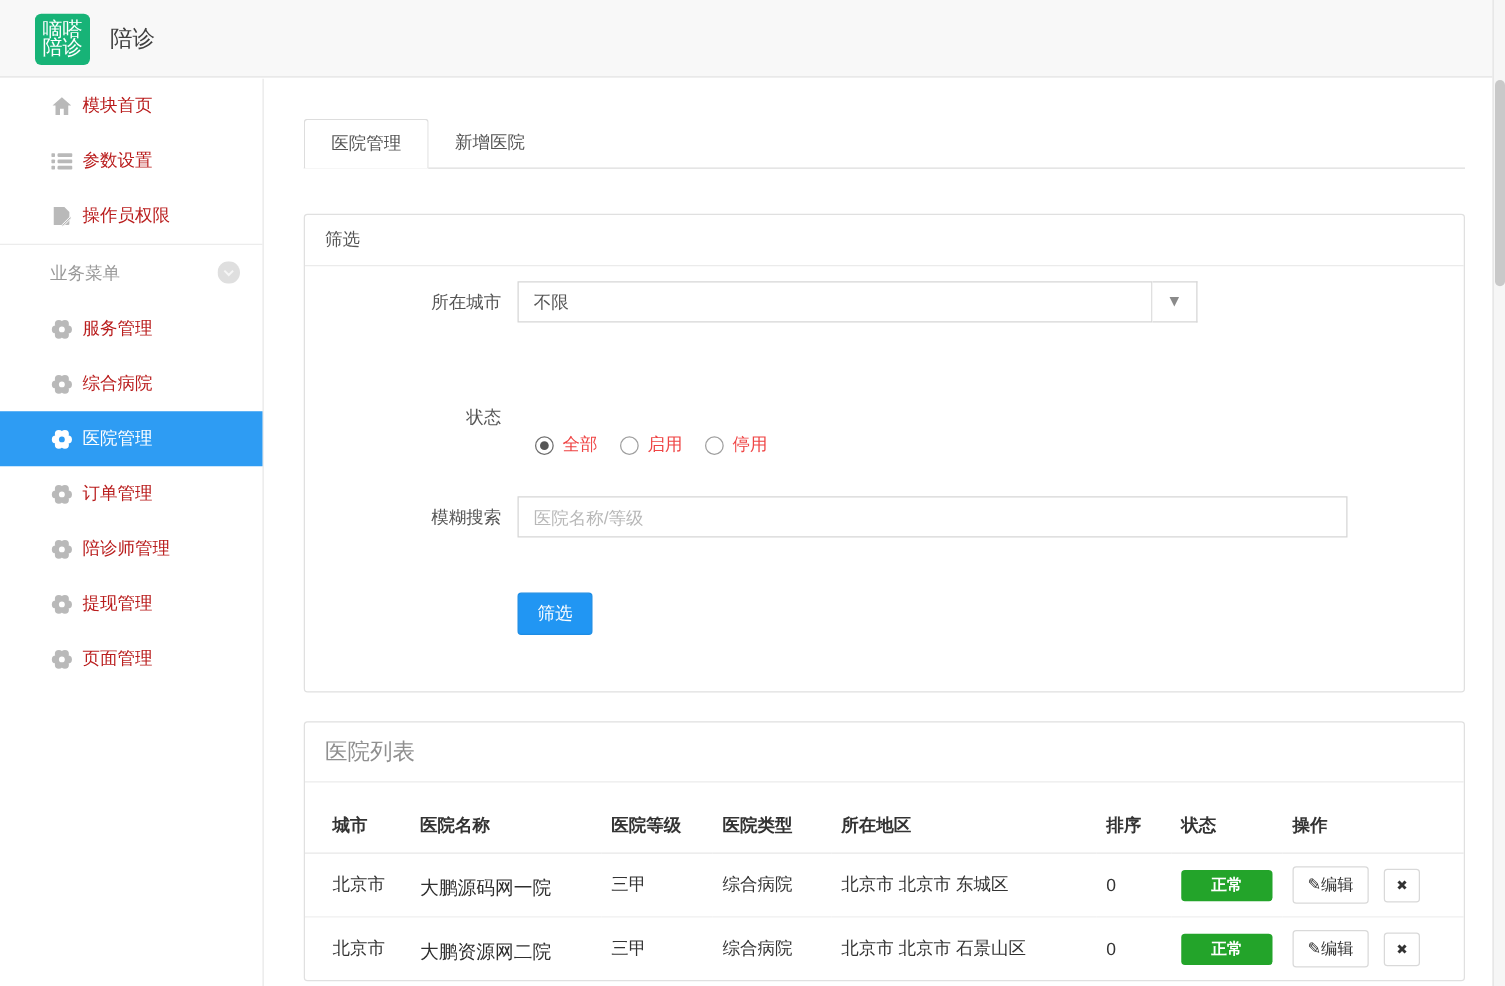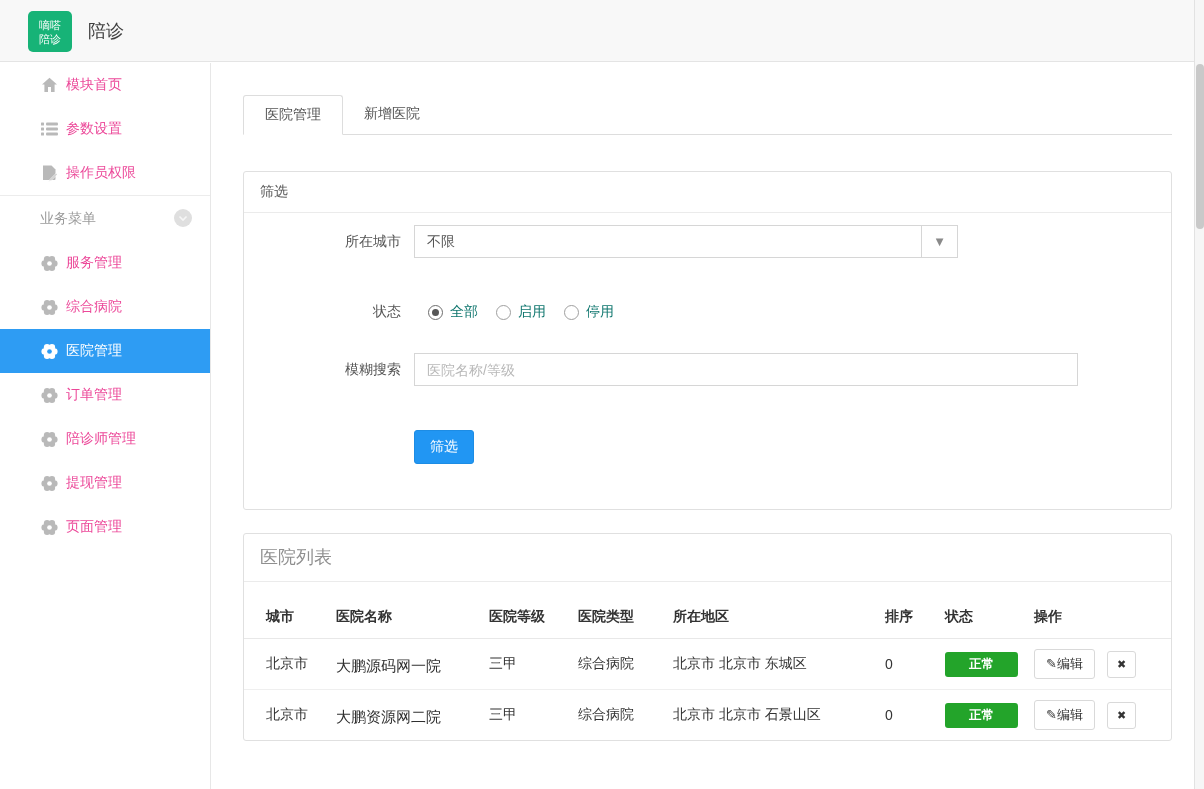--- a/index.html
+++ b/index.html
@@ -1,26 +1,26 @@
 <!DOCTYPE html>
 <html><head>
 <meta charset="utf-8">
 <style>
   * { margin:0; padding:0; box-sizing:border-box; }
   html,body { width:1204px; height:789px; background:#fff; font-family:"Liberation Sans","DejaVu Sans",sans-serif; }
   .page { position:relative; width:1204px; height:789px; overflow:hidden; background:#fff; }
 
   
   .topbar { position:absolute; left:0; top:0; width:1194px; height:62px; background:#f8f8f8; border-bottom:1px solid #e4e4e4; display:flex; align-items:center; }
-  .logo { position:absolute; left:28px; top:11px; width:44px; height:41px; background:#17b377; border-radius:5px; color:#fff; font-size:11px; line-height:14px; display:flex; flex-direction:column; align-items:center; justify-content:center; }
+  .logo { position:absolute; left:28px; top:11px; width:44px; height:41px; background:#17b377; border-radius:5px; color:#fff; font-size:16px; line-height:14px; display:flex; flex-direction:column; align-items:center; justify-content:center; }
   .app-title { position:absolute; left:88px; top:0; height:62px; display:flex; align-items:center; font-size:18px; color:#3f3f3f; }
 
   
   .sidebar { position:absolute; left:0; top:63px; width:211px; height:726px; background:#fff; border-right:1px solid #e7e7e7; }
-  .side-item { height:44px; display:flex; align-items:center; cursor:pointer; color:#ec4899; font-size:14px; }
+  .side-item { height:44px; display:flex; align-items:center; cursor:pointer; color:#b91c1c; font-size:14px; }
   .side-item .icn { width:18px; height:18px; margin-left:40px; margin-right:8px; display:flex; align-items:center; justify-content:center; }
   .side-divider { border-top:1px solid #ececec; margin:0; }
   .side-section { height:45px; display:flex; align-items:center; color:#9a9a9a; font-size:14px; padding-left:40px; position:relative; }
   .side-section .chev-circle { position:absolute; right:18px; top:13px; }
   .side-item.active { background:#2e9cf3; color:#fff; }
   .gear { fill:#b9b9b9; }
   .gear-hole { fill:#ffffff; }
   .side-item.active .gear { fill:#ffffff; }
   .side-item.active .gear-hole { fill:#2e9cf3; }
 
@@ -41,21 +41,21 @@
   .form-row label { width:157px; text-align:right; font-size:14px; color:#555; flex:none; margin-right:13px; }
   .form-row.radios { margin-bottom:32px; }
   .form-row.search-row { margin-bottom:44px; }
   .form-row.submit-row { margin-bottom:0; }
 
   .select-group { display:flex; }
   .select-box { width:508px; height:33px; border:1px solid #d6d6d6; background:#fff; font-size:14px; color:#555; display:flex; align-items:center; padding-left:12px; cursor:pointer; }
   .select-arrow { width:36px; height:33px; border:1px solid #d6d6d6; border-left:none; background:#fff; color:#8a8a8a; font-size:10px; cursor:pointer; font-family:"DejaVu Sans",sans-serif; }
 
   .radio-group { display:flex; align-items:center; gap:18px; margin-left:14px; }
-  .radio { display:flex; align-items:center; gap:7px; font-size:14px; color:#0f766e; cursor:pointer; }
+  .radio { display:flex; align-items:center; gap:7px; font-size:14px; color:#ef4444; cursor:pointer;margin-top:44px; }
   .radio-circle { width:15px; height:15px; border-radius:50%; border:1px solid #9f9f9f; background:#fff; position:relative; flex:none; }
   .radio.checked .radio-circle { border-color:#6e6e6e; }
   .radio.checked .radio-circle::after { content:""; position:absolute; left:3px; top:3px; width:7px; height:7px; border-radius:50%; background:#565656; }
 
   .text-input { width:664px; height:33px; border:1px solid #d6d6d6; font-size:14px; color:#333; padding:0 12px; outline:none; font-family:inherit; }
   .text-input::placeholder { color:#b8b8b8; }
 
   .btn-primary { background:#2196f3; color:#fff; border:1px solid #1d8ce4; border-radius:3px; font-size:14px; padding:7px 15px; cursor:pointer; font-family:inherit; }
 
   

